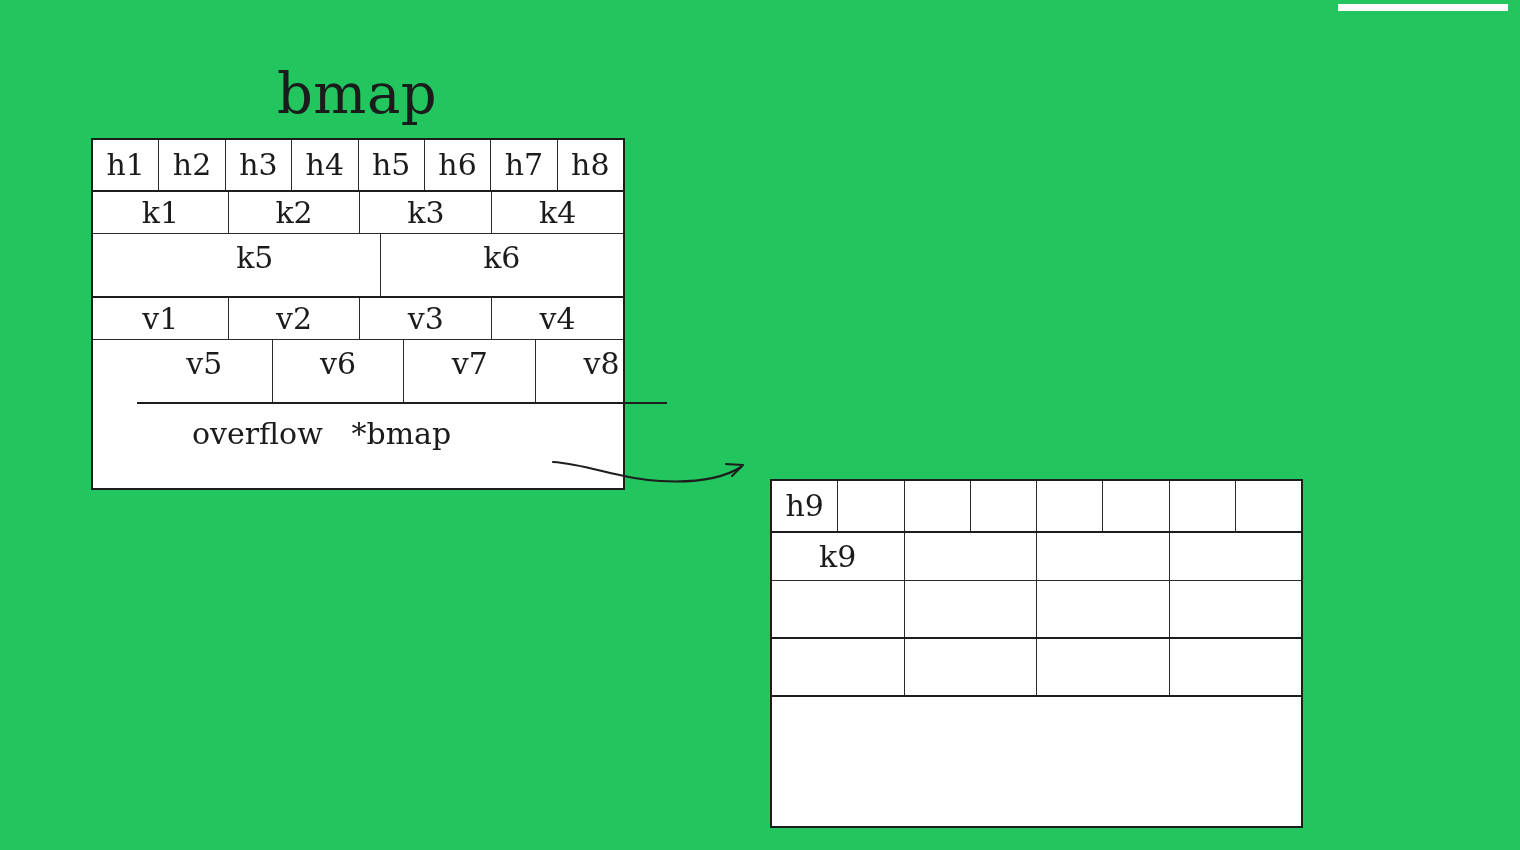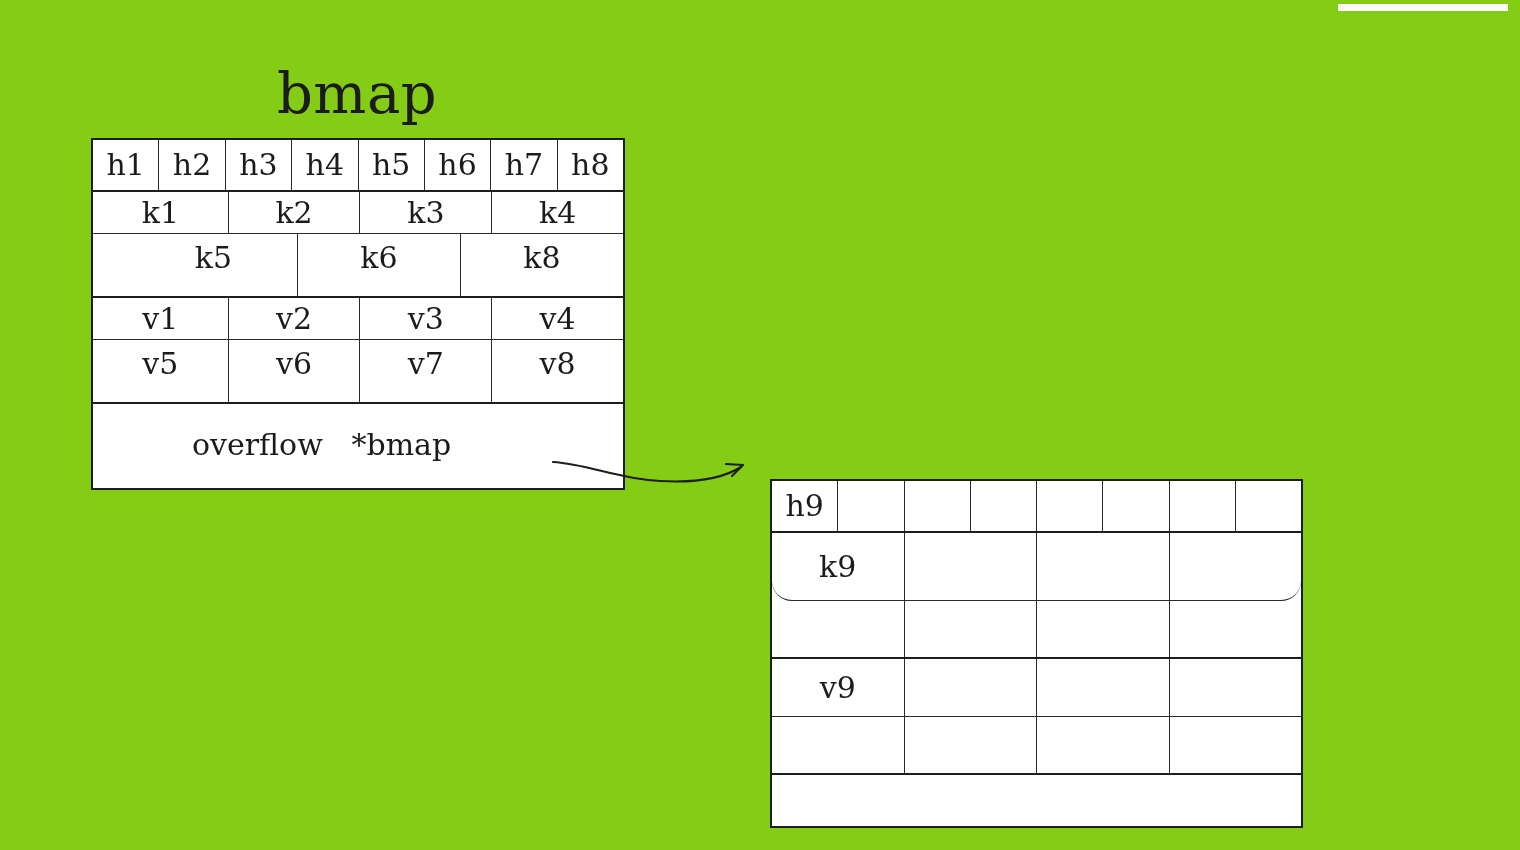--- a/index.html
+++ b/index.html
@@ -5,21 +5,21 @@
 <style>
   html, body {
     margin: 0;
     padding: 0;
     background: #ffffff;
   }
   #stage {
     position: relative;
     width: 1520px;
     height: 850px;
-    background: #84cc16;
+    background: #22c55e;
     overflow: hidden;
     font-family: "DejaVu Serif", "Liberation Serif", serif;
     color: #1a1a1a;
   }
 
   
   .title {
     position: absolute;
     font-family: "DejaVu Serif", "Liberation Serif", serif;
     font-size: 56px;
@@ -88,21 +88,21 @@
   }
   
   .row-kv .cell.col-first {
     flex: 1.03 1 0;
   }
 
   
   .row-overflow {
     height: 58px;
     display: flex;
-    align-items: flex-end;
+    align-items: center;
   }
   .row-overflow .overflow-text {
     font-family: "DejaVu Serif", "Liberation Serif", serif;
     font-size: 30px;
     color: #1b1b1b;
     white-space: pre;
   }
 
   
   .connector {
@@ -141,31 +141,30 @@
     <div class="row row-kv thin-divider-below">
       <div class="cell col-first">k1</div>
       <div class="cell">k2</div>
       <div class="cell">k3</div>
       <div class="cell">k4</div>
     </div>
 
     <div class="row row-kv divider-below" style="height:64px;padding-left:37px;">
       <div class="cell col-first" style="align-items:flex-start; padding-top:6px;">k5</div>
       <div class="cell" style="align-items:flex-start; padding-top:6px;">k6</div>
-      <div class="cell" style="align-items:flex-start; padding-top:6px;">k8</div>
     </div>
 
     <div class="row row-kv thin-divider-below">
       <div class="cell col-first">v1</div>
       <div class="cell">v2</div>
       <div class="cell">v3</div>
       <div class="cell">v4</div>
     </div>
 
-    <div class="row row-kv divider-below" style="height:64px;">
+    <div class="row row-kv divider-below" style="height:64px;margin-left:44px;">
       <div class="cell col-first" style="align-items:flex-start; padding-top:6px;">v5</div>
       <div class="cell" style="align-items:flex-start; padding-top:6px;">v6</div>
       <div class="cell" style="align-items:flex-start; padding-top:6px;">v7</div>
       <div class="cell" style="align-items:flex-start; padding-top:6px;text-align:right;">v8</div>
     </div>
 
     <div class="row row-overflow">
       <span class="overflow-text" style="margin-left:99px;">overflow   *bmap</span>
     </div>
   </div>
@@ -181,40 +180,34 @@
       <div class="cell">h9</div>
       <div class="cell"></div>
       <div class="cell"></div>
       <div class="cell"></div>
       <div class="cell"></div>
       <div class="cell"></div>
       <div class="cell"></div>
       <div class="cell"></div>
     </div>
 
-    <div class="row row-kv thin-divider-below" style="height:68px;border-radius:20px;">
+    <div class="row row-kv thin-divider-below" style="height:48px;">
       <div class="cell">k9</div>
       <div class="cell"></div>
       <div class="cell"></div>
       <div class="cell"></div>
     </div>
 
     <div class="row row-kv divider-below" style="height:58px;">
       <div class="cell"></div>
       <div class="cell"></div>
       <div class="cell"></div>
       <div class="cell"></div>
     </div>
 
-    <div class="row row-kv thin-divider-below" style="height:58px;">
-      <div class="cell">v9</div>
-      <div class="cell"></div>
-      <div class="cell"></div>
-      <div class="cell"></div>
-    </div>
 
     <div class="row row-kv divider-below" style="height:58px;">
       <div class="cell"></div>
       <div class="cell"></div>
       <div class="cell"></div>
       <div class="cell"></div>
     </div>
 
     <div class="row row-overflow">
       <span class="overflow-text" style="margin-left:99px;"></span>

